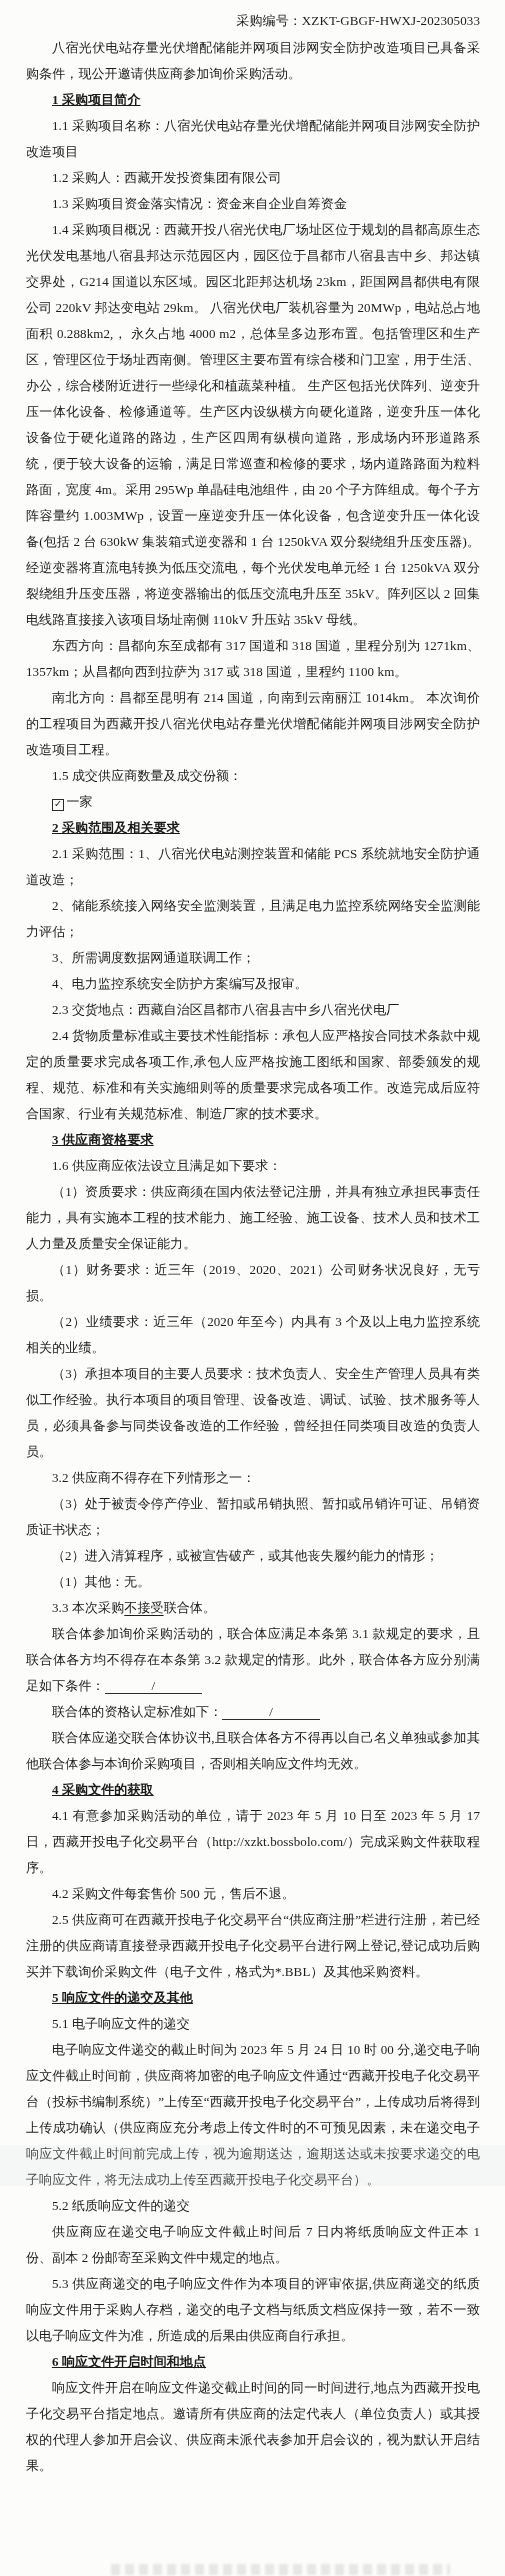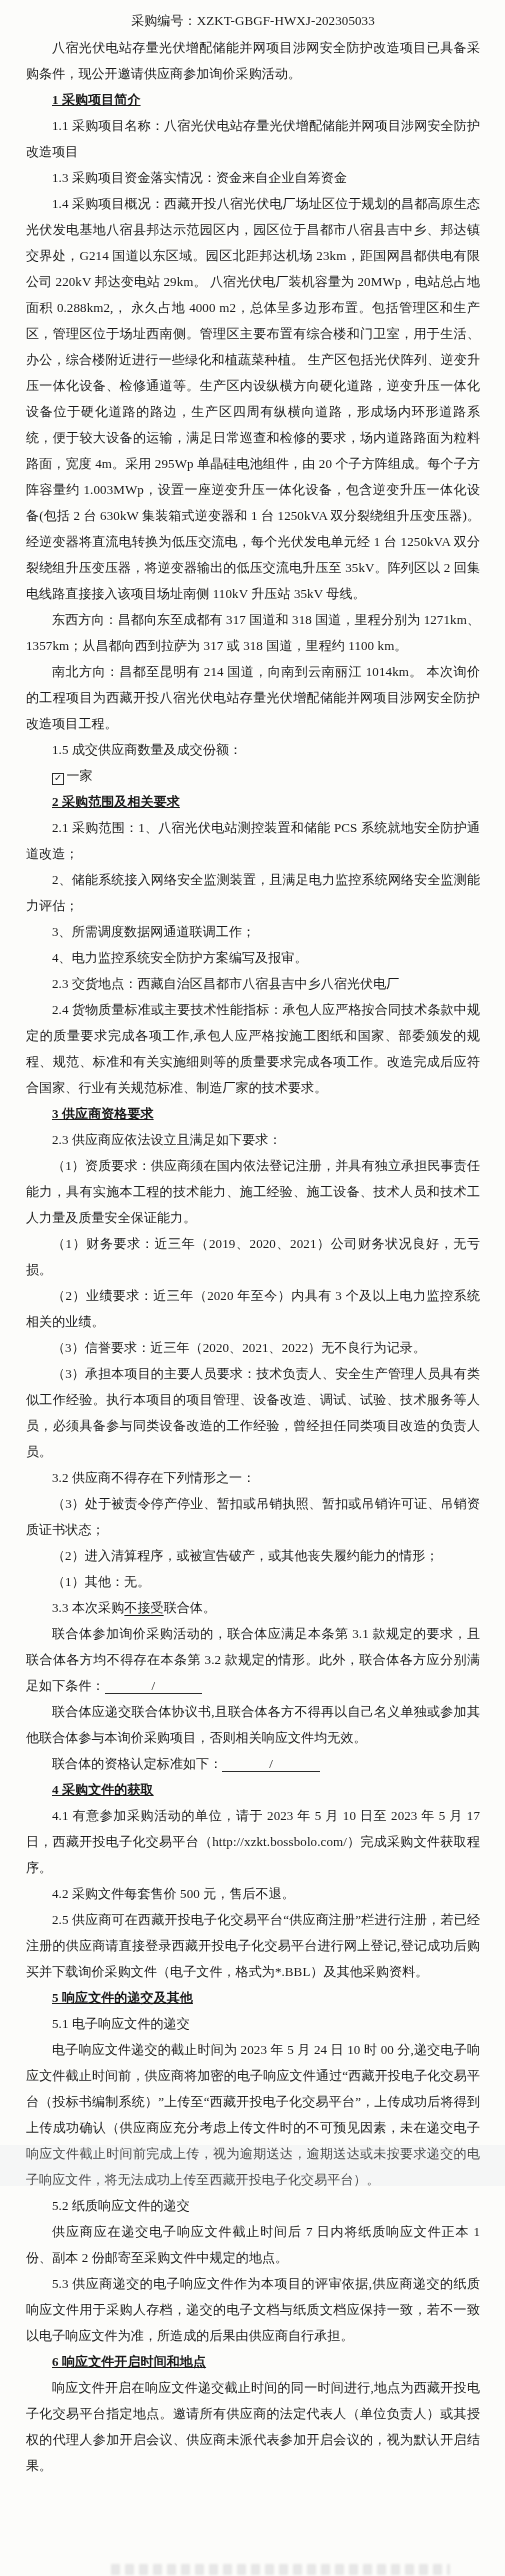--- a/index.html
+++ b/index.html
@@ -7,21 +7,21 @@
     width:506px;height:2576px;position:relative;overflow:hidden;
     background:#fcfcfa;color:#1b1b1b;
     font-family:"Liberation Serif","DejaVu Serif",serif;
   }
   .page{
     position:absolute;left:0;top:0;width:506px;height:2576px;
     box-sizing:border-box;padding:5.9px 26px 0 26px;overflow:hidden;
   }
   .band{position:absolute;left:0;right:0;height:41px;top:2145px;background:rgba(224,226,230,.22);pointer-events:none;}
   p{margin:0;font-size:13px;line-height:26px;text-align:justify;text-indent:2em;letter-spacing:0.1px;word-break:break-all;}
-  p.doc-number{text-align:center;text-indent:0;line-height:29px;}
+  p.doc-number{text-align:right;text-indent:0;line-height:29px;}
   p.heading{font-weight:bold;text-decoration:underline;}
   .cb{
     display:inline-block;width:10.3px;height:10.3px;border:1.2px solid #2b2b2b;
     font-size:9.5px;line-height:9.5px;text-align:center;text-indent:0;
     vertical-align:-0.7px;margin-right:2.2px;color:#2b2b2b;
   }
   .u{text-decoration:underline;text-underline-offset:2.9px;}
   .blank{
     display:inline-block;min-width:7.5em;border-bottom:1px solid #2b2b2b;
     text-align:center;text-indent:0;line-height:1.1;
@@ -35,48 +35,48 @@
 </style>
 </head>
 <body>
 
 <div class="page">
   <div id="doc-flow">
       <p class="doc-number">采购编号：XZKT-GBGF-HWXJ-202305033</p>
       <p class="para">八宿光伏电站存量光伏增配储能并网项目涉网安全防护改造项目已具备采购条件，现公开邀请供应商参加询价采购活动。</p>
       <p class="heading">1 采购项目简介</p>
       <p class="para">1.1 采购项目名称：八宿光伏电站存量光伏增配储能并网项目涉网安全防护改造项目</p>
+      <p class="para">1.2 采购人：西藏开发投资集团有限公司</p>
       <p class="para">1.3 采购项目资金落实情况：资金来自企业自筹资金</p>
       <p class="para">1.4 采购项目概况：西藏开投八宿光伏电厂场址区位于规划的昌都高原生态光伏发电基地八宿县邦达示范园区内，园区位于昌都市八宿县吉中乡、邦达镇交界处，G214 国道以东区域。园区北距邦达机场 23km，距国网昌都供电有限公司 220kV 邦达变电站 29km。 八宿光伏电厂装机容量为 20MWp，电站总占地面积 0.288km2,， 永久占地 4000 m2，总体呈多边形布置。包括管理区和生产区，管理区位于场址西南侧。管理区主要布置有综合楼和门卫室，用于生活、办公，综合楼附近进行一些绿化和植蔬菜种植。 生产区包括光伏阵列、逆变升压一体化设备、检修通道等。生产区内设纵横方向硬化道路，逆变升压一体化设备位于硬化道路的路边，生产区四周有纵横向道路，形成场内环形道路系统，便于较大设备的运输，满足日常巡查和检修的要求，场内道路路面为粒料路面，宽度 4m。采用 295Wp 单晶硅电池组件，由 20 个子方阵组成。每个子方阵容量约 1.003MWp，设置一座逆变升压一体化设备，包含逆变升压一体化设备(包括 2 台  630kW 集装箱式逆变器和 1 台 1250kVA 双分裂绕组升压变压器)。经逆变器将直流电转换为低压交流电，每个光伏发电单元经 1 台 1250kVA 双分裂绕组升压变压器，将逆变器输出的低压交流电升压至 35kV。阵列区以 2 回集电线路直接接入该项目场址南侧 110kV 升压站 35kV 母线。</p>
       <p class="para">东西方向：昌都向东至成都有 317 国道和 318 国道，里程分别为 1271km、1357km；从昌都向西到拉萨为 317 或 318 国道，里程约 1100 km。</p>
       <p class="para">南北方向：昌都至昆明有 214 国道，向南到云南丽江 1014km。 本次询价的工程项目为西藏开投八宿光伏电站存量光伏增配储能并网项目涉网安全防护改造项目工程。</p>
       <p class="para">1.5 成交供应商数量及成交份额：</p>
       <p class="check"><span class="cb">✓</span>一家</p>
       <p class="heading">2 采购范围及相关要求</p>
       <p class="para">2.1 采购范围：1、八宿光伏电站测控装置和储能 PCS 系统就地安全防护通道改造；</p>
       <p class="para">2、储能系统接入网络安全监测装置，且满足电力监控系统网络安全监测能力评估；</p>
       <p class="para">3、所需调度数据网通道联调工作；</p>
       <p class="para">4、电力监控系统安全防护方案编写及报审。</p>
       <p class="para">2.3 交货地点：西藏自治区昌都市八宿县吉中乡八宿光伏电厂</p>
       <p class="para">2.4 货物质量标准或主要技术性能指标：承包人应严格按合同技术条款中规定的质量要求完成各项工作,承包人应严格按施工图纸和国家、部委颁发的规程、规范、标准和有关实施细则等的质量要求完成各项工作。改造完成后应符合国家、行业有关规范标准、制造厂家的技术要求。</p>
       <p class="heading">3 供应商资格要求</p>
-      <p class="para">2.3 供应商应依法设立且满足如下要求：</p>
+      <p class="para">1.6 供应商应依法设立且满足如下要求：</p>
       <p class="para">（1）资质要求：供应商须在国内依法登记注册，并具有独立承担民事责任能力，具有实施本工程的技术能力、施工经验、施工设备、技术人员和技术工人力量及质量安全保证能力。</p>
       <p class="para">（1）财务要求：近三年（2019、2020、2021）公司财务状况良好，无亏损。</p>
       <p class="para">（2）业绩要求：近三年（2020 年至今）内具有 3 个及以上电力监控系统相关的业绩。</p>
-      <p class="para">（3）信誉要求：近三年（2020、2021、2022）无不良行为记录。</p>
       <p class="para">（3）承担本项目的主要人员要求：技术负责人、安全生产管理人员具有类似工作经验。执行本项目的项目管理、设备改造、调试、试验、技术服务等人员，必须具备参与同类设备改造的工作经验，曾经担任同类项目改造的负责人员。</p>
       <p class="para">3.2 供应商不得存在下列情形之一：</p>
       <p class="para">（3）处于被责令停产停业、暂扣或吊销执照、暂扣或吊销许可证、吊销资质证书状态；</p>
       <p class="para">（2）进入清算程序，或被宣告破产，或其他丧失履约能力的情形；</p>
       <p class="para">（1）其他：无。</p>
       <p class="para"><span>3.3 本次采购</span><span class="u">不接受</span><span>联合体。</span></p>
       <p class="para"><span>联合体参加询价采购活动的，联合体应满足本条第 3.1 款规定的要求，且联合体各方均不得存在本条第 3.2 款规定的情形。此外，联合体各方应分别满足如下条件：</span><span class="blank">/</span></p>
+      <p class="para"><span>联合体的资格认定标准如下：</span><span class="blank">/</span></p>
       <p class="para">联合体应递交联合体协议书,且联合体各方不得再以自己名义单独或参加其他联合体参与本询价采购项目，否则相关响应文件均无效。</p>
-      <p class="para"><span>联合体的资格认定标准如下：</span><span class="blank">/</span></p>
       <p class="heading">4 采购文件的获取</p>
       <p class="para">4.1 有意参加采购活动的单位，请于 2023 年 5 月 10 日至 2023 年 5 月 17 日，西藏开投电子化交易平台（http://xzkt.bossbolo.com/）完成采购文件获取程序。</p>
       <p class="para">4.2 采购文件每套售价 500 元，售后不退。</p>
       <p class="para">2.5 供应商可在西藏开投电子化交易平台“供应商注册”栏进行注册，若已经注册的供应商请直接登录西藏开投电子化交易平台进行网上登记,登记成功后购买并下载询价采购文件（电子文件，格式为*.BBL）及其他采购资料。</p>
       <p class="heading">5 响应文件的递交及其他</p>
       <p class="para">5.1 电子响应文件的递交</p>
       <p class="para">电子响应文件递交的截止时间为 2023 年 5 月 24 日 10 时 00 分,递交电子响应文件截止时间前，供应商将加密的电子响应文件通过“西藏开投电子化交易平台（投标书编制系统）”上传至“西藏开投电子化交易平台”，上传成功后将得到上传成功确认（供应商应充分考虑上传文件时的不可预见因素，未在递交电子响应文件截止时间前完成上传，视为逾期送达，逾期送达或未按要求递交的电子响应文件，将无法成功上传至西藏开投电子化交易平台）。</p>
       <p class="para">5.2 纸质响应文件的递交</p>
       <p class="para">供应商应在递交电子响应文件截止时间后 7 日内将纸质响应文件正本 1 份、副本 2 份邮寄至采购文件中规定的地点。</p>
       <p class="para">5.3 供应商递交的电子响应文件作为本项目的评审依据,供应商递交的纸质响应文件用于采购人存档，递交的电子文档与纸质文档应保持一致，若不一致以电子响应文件为准，所造成的后果由供应商自行承担。</p>

